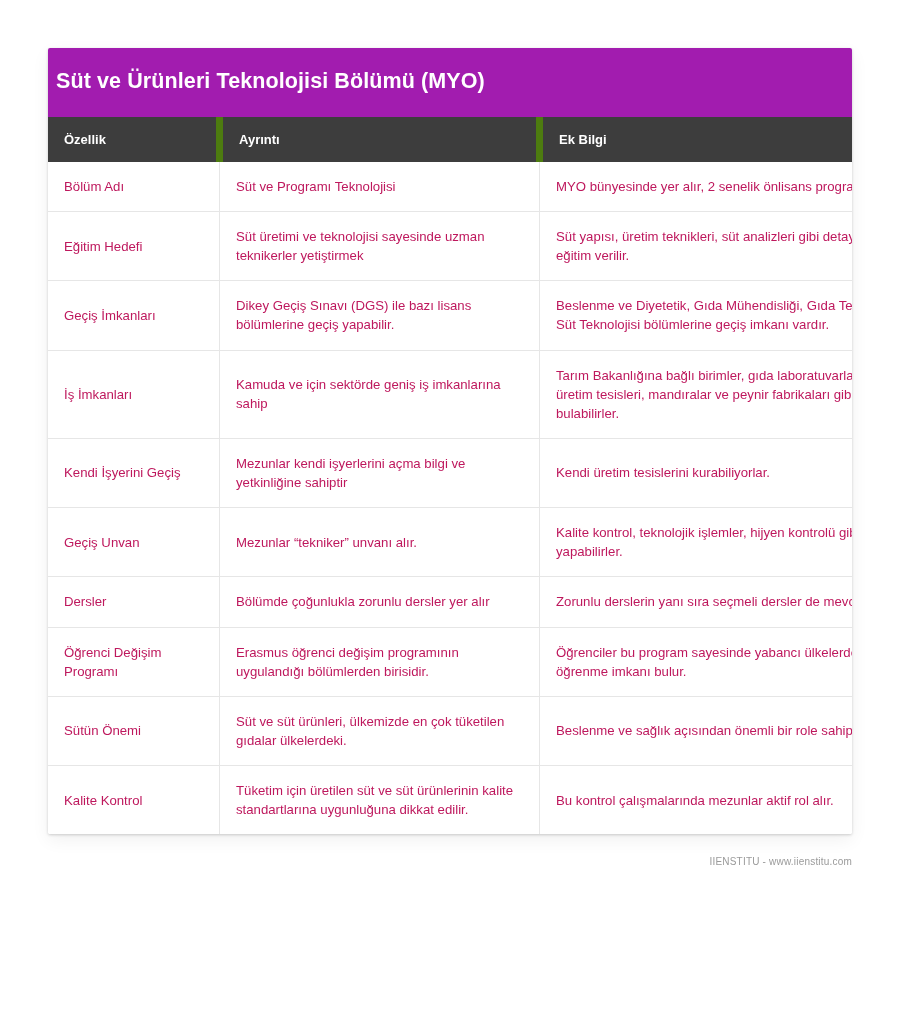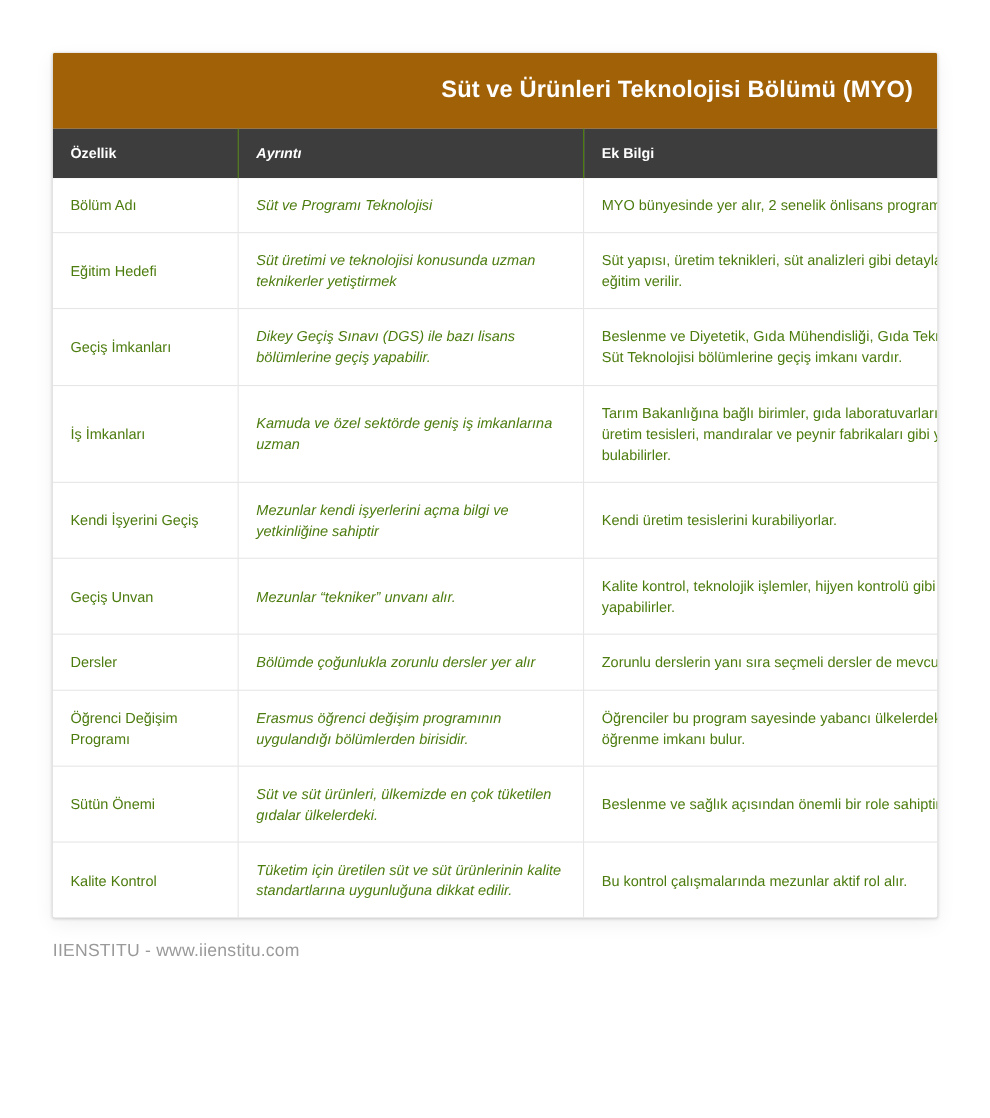--- a/index.html
+++ b/index.html
@@ -22,73 +22,72 @@
     background: #ffffff;
   }
   .card {
     width: 804px;
     box-shadow: 0 1px 3px rgba(0,0,0,0.18), 0 6px 18px rgba(0,0,0,0.06);
     background: #ffffff;
     border-radius: 2px;
     overflow: hidden;
   }
   .title-bar {
-    background: #a16207;
+    background: #a21caf;
     color: #ffffff;
-    padding: 21px 22px 22px 22px;
+    padding: 21px 22px 22px 8px;
     box-sizing: border-box;
-    text-align: right;
   }
   .title-bar .title {
     font-size: 21.5px;
     font-weight: bold;
     letter-spacing: 0.1px;
     line-height: 1.2;
   }
   table.data {
     width: 100%;
     border-collapse: collapse;
     table-layout: fixed;
   }
   table.data thead th {
     background: #3d3d3d;
     color: #ffffff;
     font-size: 13px;
     font-weight: bold;
     text-align: left;
     padding: 15px 16px 15px 16px;
-    border-right: 1px solid #4d7c0f;
+    border-right: 7px solid #4d7c0f;
     vertical-align: middle;
   }
   table.data thead th:last-child {
     border-right: none;
   }
   table.data tbody td {
     font-size: 13.2px;
     line-height: 1.45;
-    color: #4d7c0f;
+    color: #be185d;
     padding: 15px 16px 15px 16px;
     border-bottom: 1px solid #e6e6e6;
     border-right: 1px solid #e6e6e6;
     vertical-align: middle;
     background: #ffffff;
   }
   table.data tbody td:last-child {
     border-right: none;
   }
   table.data tbody tr:last-child td {
     border-bottom: none;
   }
   .col-1 { width: 136px; }
-  .col-2 { width: 281px; font-style: italic; }
+  .col-2 { width: 281px; }
   .col-3 { width: 387px; }
   .footer {
-    text-align: left;
+    text-align: right;
     color: #9a9a9a;
-    font-size: 16px;
+    font-size: 10px;
     padding: 22px 0 24px 0;
     letter-spacing: 0.2px;
   }
 </style>
 </head>
 <body>
 
 <div class="page">
   <div class="card">
     <div class="title-bar">
@@ -104,31 +103,31 @@
         </tr>
       </thead>
       <tbody>
         <tr>
           <td class="col-1">Bölüm Adı</td>
           <td class="col-2">Süt ve Programı Teknolojisi</td>
           <td class="col-3">MYO bünyesinde yer alır, 2 senelik önlisans programıdır.</td>
         </tr>
         <tr>
           <td class="col-1">Eğitim Hedefi</td>
-          <td class="col-2">Süt üretimi ve teknolojisi konusunda uzman teknikerler yetiştirmek</td>
+          <td class="col-2">Süt üretimi ve teknolojisi sayesinde uzman teknikerler yetiştirmek</td>
           <td class="col-3">Süt yapısı, üretim teknikleri, süt analizleri gibi detaylar üzerinde eğitim verilir.</td>
         </tr>
         <tr>
           <td class="col-1">Geçiş İmkanları</td>
           <td class="col-2">Dikey Geçiş Sınavı (DGS) ile bazı lisans bölümlerine geçiş yapabilir.</td>
           <td class="col-3">Beslenme ve Diyetetik, Gıda Mühendisliği, Gıda Tekniği, Kimya ve Süt Teknolojisi bölümlerine geçiş imkanı vardır.</td>
         </tr>
         <tr>
           <td class="col-1">İş İmkanları</td>
-          <td class="col-2">Kamuda ve özel sektörde geniş iş imkanlarına uzman</td>
+          <td class="col-2">Kamuda ve için sektörde geniş iş imkanlarına sahip</td>
           <td class="col-3">Tarım Bakanlığına bağlı birimler, gıda laboratuvarları, süt ürünleri üretim tesisleri, mandıralar ve peynir fabrikaları gibi yerlerde iş bulabilirler.</td>
         </tr>
         <tr>
           <td class="col-1">Kendi İşyerini Geçiş</td>
           <td class="col-2">Mezunlar kendi işyerlerini açma bilgi ve yetkinliğine sahiptir</td>
           <td class="col-3">Kendi üretim tesislerini kurabiliyorlar.</td>
         </tr>
         <tr>
           <td class="col-1">Geçiş Unvan</td>
           <td class="col-2">Mezunlar “tekniker” unvanı alır.</td>

